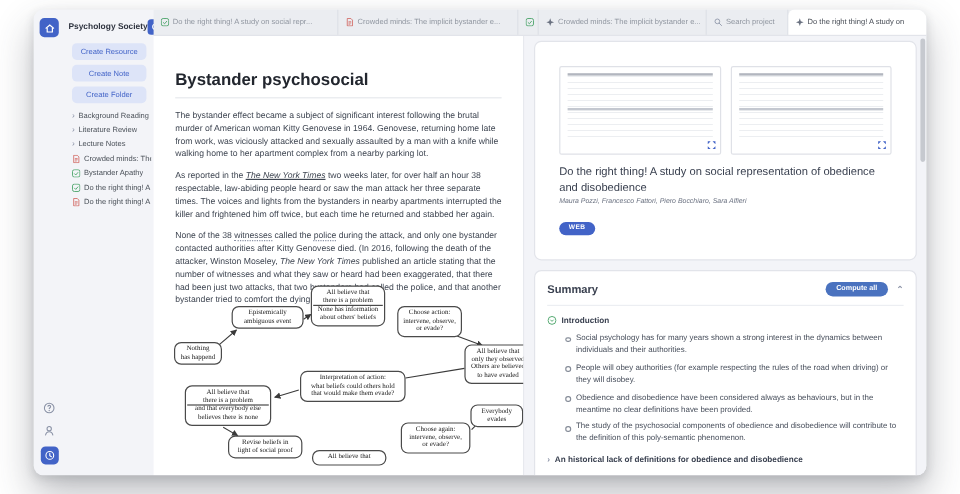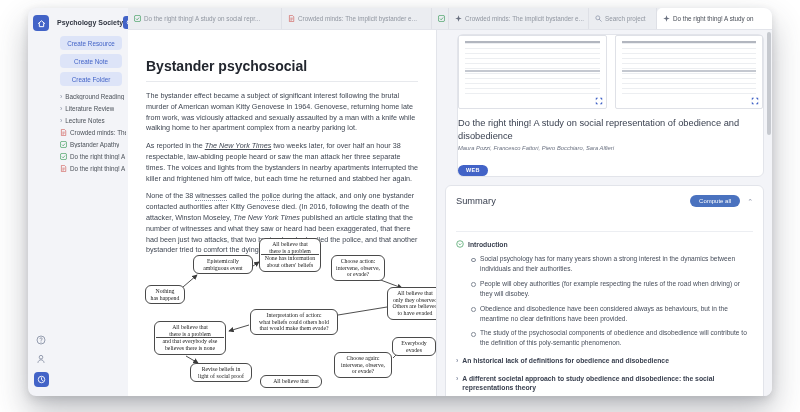--- a/index.html
+++ b/index.html
@@ -45,34 +45,34 @@
   #flowchart{position:absolute;left:12px;top:205px;width:300px;height:180px;font-family:"Liberation Serif",serif;}
   #fc-svg{position:absolute;left:0;top:0;width:100%;height:100%;overflow:visible;}
   #fc-svg line{stroke:#3a3a3a;stroke-width:0.9;}
   .fnode{position:absolute;background:#fff;border:1px solid #4a4a4a;border-radius:6px;padding:2px 1px;
     text-align:center;box-sizing:border-box;}
   .fline{font-size:5.8px;line-height:1.15;color:#1a1a1a;white-space:nowrap;overflow:hidden;}
   .fline.rule{border-bottom:0.8px solid #4a4a4a;}
   
   .rightpane{flex:1;background:#f3f4f8;padding:4px 8px 0;box-sizing:border-box;position:relative;overflow:hidden;min-width:0;}
   .card{background:#fff;border:1px solid #e2e4ea;border-radius:6px;box-sizing:border-box;}
-  .card.preview{padding:0;margin-left:12px;}
+  .card.preview{padding:20px;}
   .thumbs{display:flex;gap:8px;}
   .pagethumb{flex:1;height:74px;background:#fff;border:1px solid #dfe1e7;border-radius:2px;position:relative;box-sizing:border-box;}
   .tbl-lines{position:absolute;left:6px;right:6px;top:7px;bottom:13px;
     background:repeating-linear-gradient(to bottom,#eceef1 0,#eceef1 1px,transparent 1px,transparent 5px);}
   .tbl-lines::before{content:"";position:absolute;left:0;right:0;top:-2px;height:1.5px;background:#b2b6bf;}
   .tbl-lines::after{content:"";position:absolute;left:0;right:0;top:52%;height:1.5px;background:#c4c8d0;}
   .expand{position:absolute;right:3px;bottom:3px;line-height:0;cursor:pointer;}
   .res-title{font-size:9.3px;color:#3a4150;line-height:1.35;margin:8px 0 3px;}
   .res-authors{font-size:5.8px;font-style:italic;color:#6a7180;margin-bottom:7px;}
   .badge{display:inline-block;background:#4263c7;color:#fff;font-size:5.5px;font-weight:700;
     letter-spacing:.3px;padding:2.5px 8px;border-radius:9px;}
   .card.summary{margin-top:8px;padding:9px 10px;min-height:235px;}
-  .sum-head{display:flex;align-items:center;border-bottom:1px solid #eceef2;padding-bottom:24px;margin-bottom:8px;}
+  .sum-head{display:flex;align-items:center;border-bottom:1px solid #eceef2;padding-bottom:7px;margin-bottom:8px;font-weight:bold;}
   .sum-title{font-size:9.3px;color:#3a4150;flex:1;}
   .compute{background:#4a72bf;color:#fff;font-size:6px;padding:3px 9px;border-radius:9px;cursor:pointer;}
   .sum-col{color:#8a92a6;margin-left:7px;font-size:7px;line-height:1;cursor:pointer;}
   .sec-head{display:flex;align-items:center;gap:4px;margin:3px 0 6px;font-size:6.8px;font-weight:700;color:#3a4150;cursor:pointer;}
   .bullets{list-style:none;margin:0 0 8px;padding-left:15px;}
   .bullets li{position:relative;font-size:6.6px;line-height:1.5;color:#474e5b;margin-bottom:5px;padding-left:9px;}
   .bullets li::before{content:"";position:absolute;left:0;top:3.5px;width:2.6px;height:2.6px;border:1px solid #868d99;border-radius:50%;}
   .sec-row{display:flex;gap:4px;font-size:6.8px;font-weight:700;color:#3a4150;margin:8px 0 0;line-height:1.4;cursor:pointer;}
   .sec-row .chev{margin-top:1px;}
   .vscroll{position:absolute;right:1px;top:2px;width:4px;height:103px;background:#c6c9cf;border-radius:2px;cursor:pointer;}

